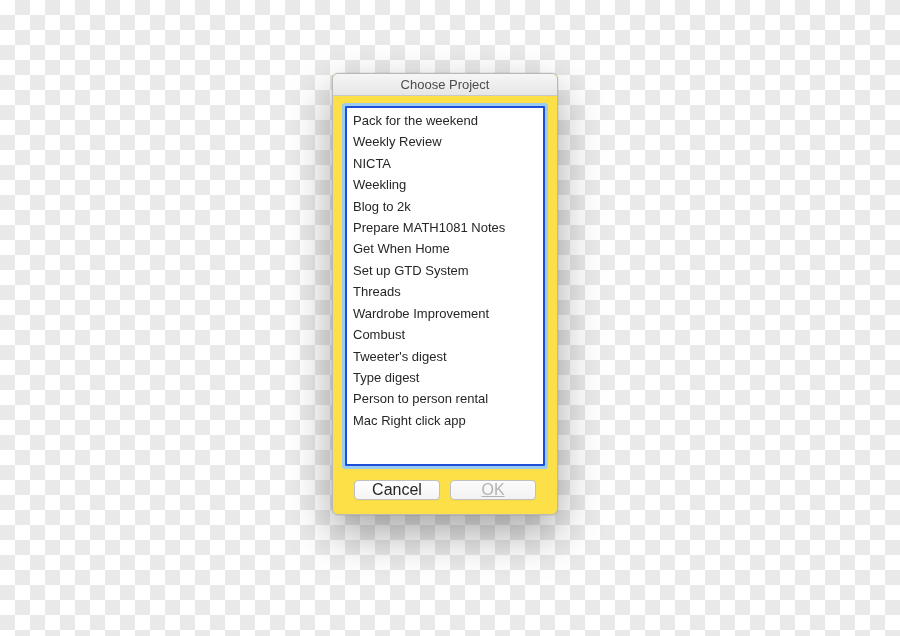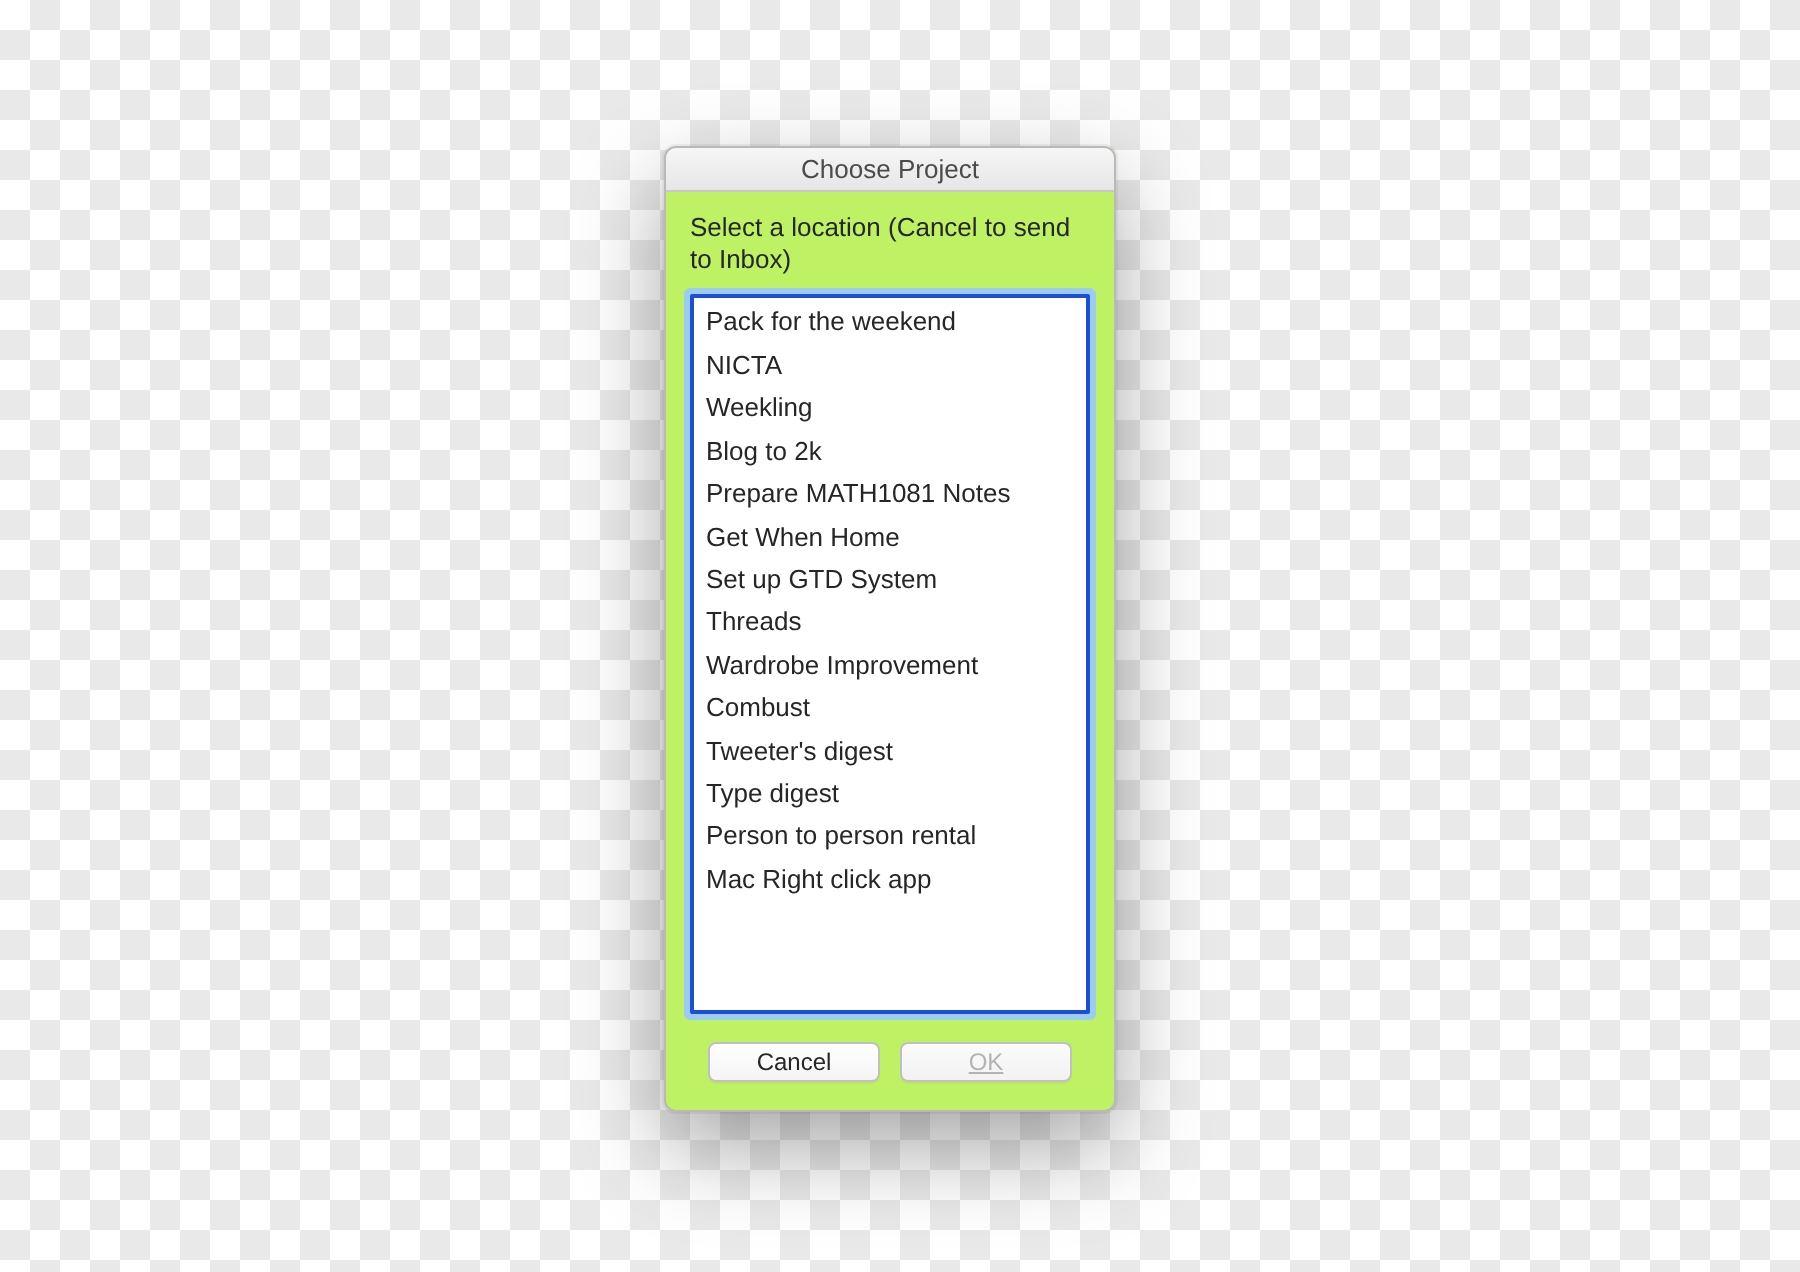--- a/index.html
+++ b/index.html
@@ -17,21 +17,21 @@
         linear-gradient(45deg, #e9e9e9 25%, transparent 25%, transparent 75%, #e9e9e9 75%);
       background-size: 30px 30px;
       background-position: 0 0, 15px 15px;
       position: relative;
     }
     .window {
       position: absolute;
       left: 332px;
       top: 73px;
       width: 226px;
-      background: #bef264;
+      background: #fde047;
       border: 1px solid #b9b9b9;
       border-radius: 6px;
       box-shadow: 0 18px 45px rgba(0,0,0,0.35), 0 0 0 1px rgba(0,0,0,0.05);
       overflow: hidden;
     }
     .titlebar {
       height: 22px;
       line-height: 22px;
       text-align: center;
       font-size: 13px;
@@ -67,21 +67,21 @@
     }
     .buttons {
       display: flex;
       justify-content: center;
       gap: 10px;
       margin-top: 14px;
     }
     .btn {
       width: 86px;
       height: 20px;
-      font-size: 12px;
+      font-size: 16px;
       border-radius: 4px;
       border: 1px solid #c0c0c0;
       background: linear-gradient(#ffffff, #f4f4f4);
       box-shadow: 0 1px 0 rgba(0,0,0,0.03);
       color: #262626;
       display: flex;
       align-items: center;
       justify-content: center;
       cursor: default;
     }
@@ -90,23 +90,23 @@
       background: linear-gradient(#fbfbfb, #f2f2f2);
       text-decoration: underline;
     }
   </style>
 </head>
 <body>
 
 <div class="window">
   <div class="titlebar">Choose Project</div>
   <div class="content">
-    <div class="instruction">Select a location (Cancel to send to Inbox)</div>
     <div class="listbox">
       <div class="listitem">Pack for the weekend</div>
+      <div class="listitem">Weekly Review</div>
       <div class="listitem">NICTA</div>
       <div class="listitem">Weekling</div>
       <div class="listitem">Blog to 2k</div>
       <div class="listitem">Prepare MATH1081 Notes</div>
       <div class="listitem">Get When Home</div>
       <div class="listitem">Set up GTD System</div>
       <div class="listitem">Threads</div>
       <div class="listitem">Wardrobe Improvement</div>
       <div class="listitem">Combust</div>
       <div class="listitem">Tweeter's digest</div>

